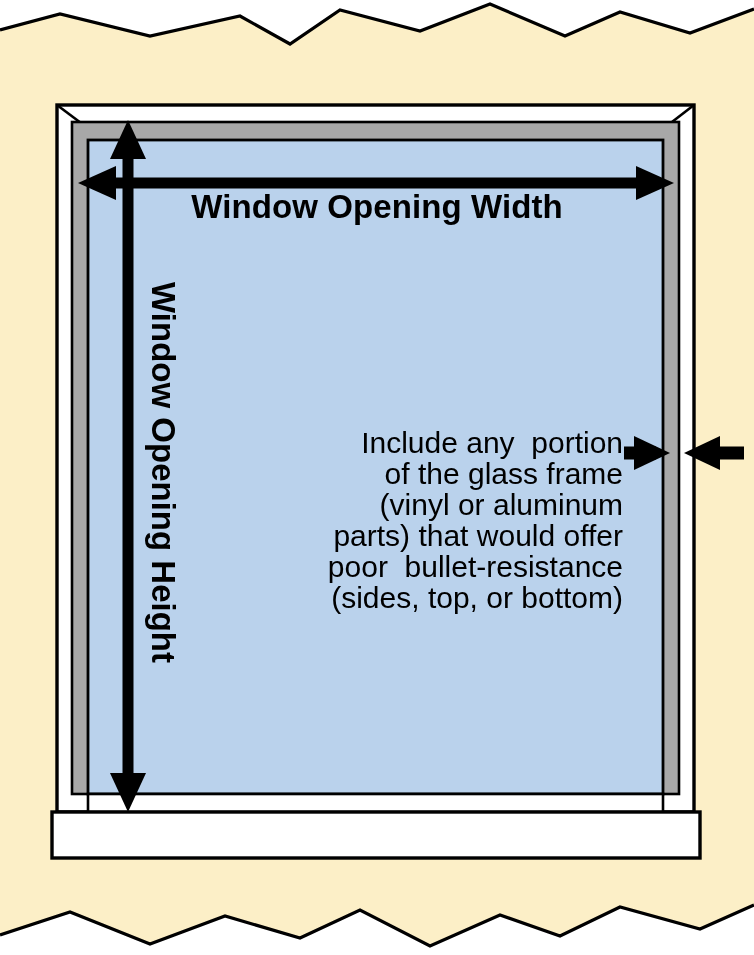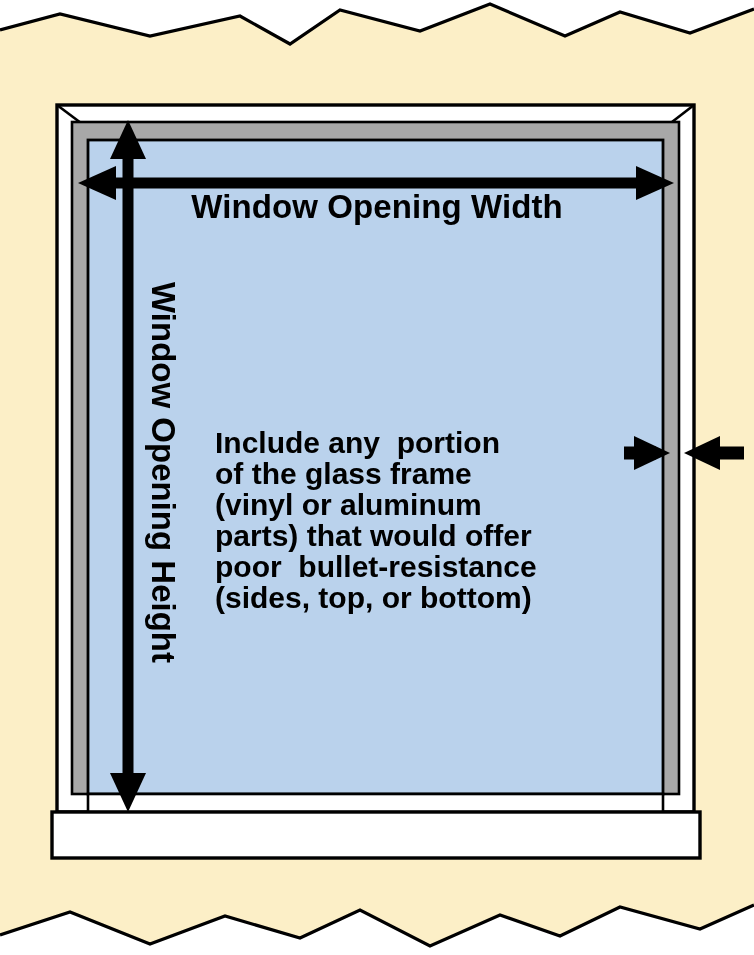--- a/index.html
+++ b/index.html
@@ -18,21 +18,21 @@
 
   #height-label{
     left:0;top:0;width:470px;
     transform-origin:0 0;
     transform:translate(180px,282px) rotate(90deg);
     font-size:33px;text-align:left;
   }
 
   #note{
     position:absolute;left:215px;top:427px;width:408px;
-    text-align:left;font-weight:700;font-size:30px;line-height:1.035;
+    text-align:right;font-weight:400;font-size:30px;line-height:1.035;
     color:#000;white-space:pre-wrap;
   }
 </style>
 </head>
 <body>
 
 <div id="stage">
 
   <svg width="754" height="955" viewBox="0 0 754 955">
 

